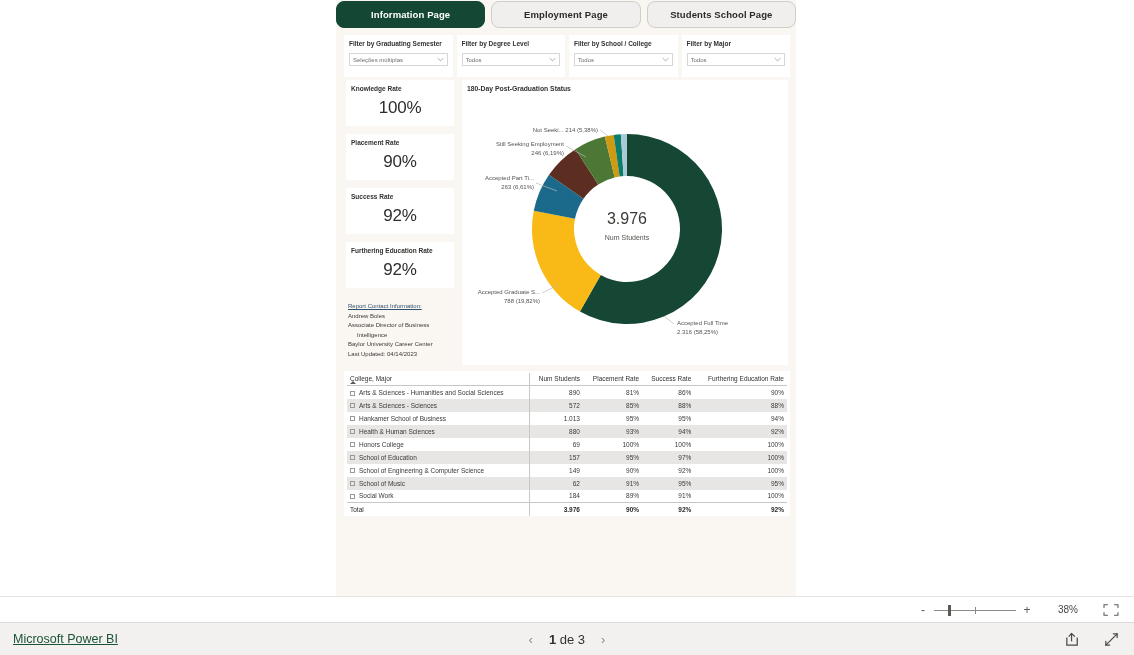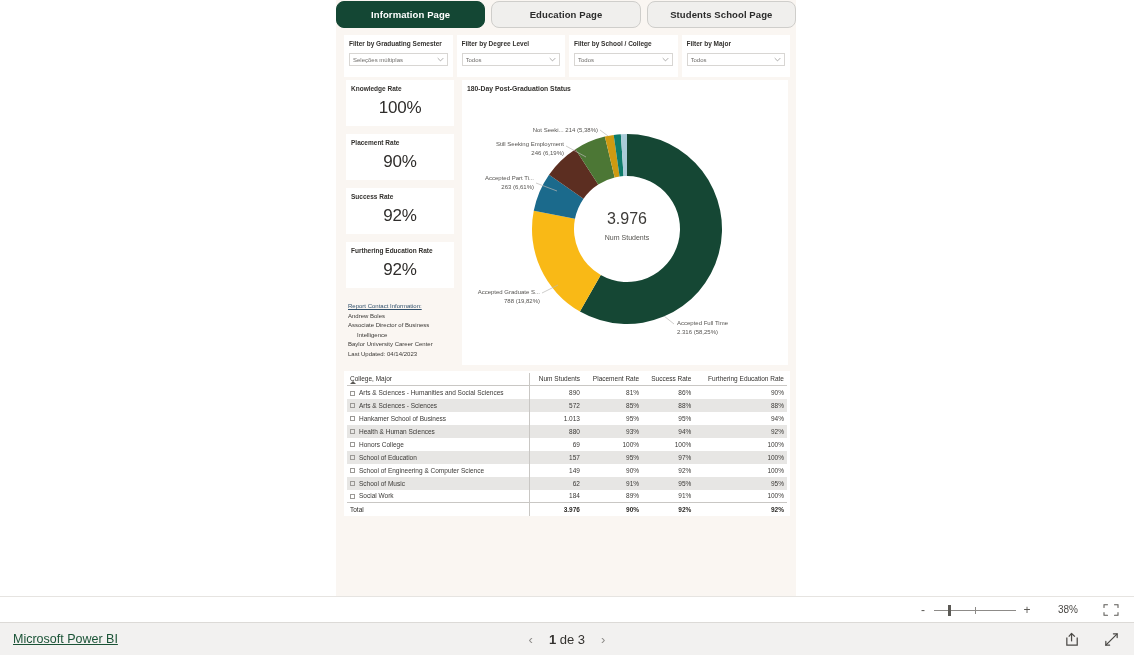--- a/index.html
+++ b/index.html
@@ -381,21 +381,21 @@
 
   <div class="canvas-wrap">
 
     <div class="report-page"></div>
 
     <div class="tabstrip">
       <div class="tab active">
         <span>Information Page</span>
       </div>
       <div class="tab inactive">
-        <span>Education Page</span>
+        <span>Employment Page</span>
       </div>
       <div class="tab inactive">
         <span>Students School Page</span>
       </div>
     </div>
 
     <div class="filters">
 
       <div class="filter-card">
         <div class="filter-label">Filter by Graduating Semester</div>

